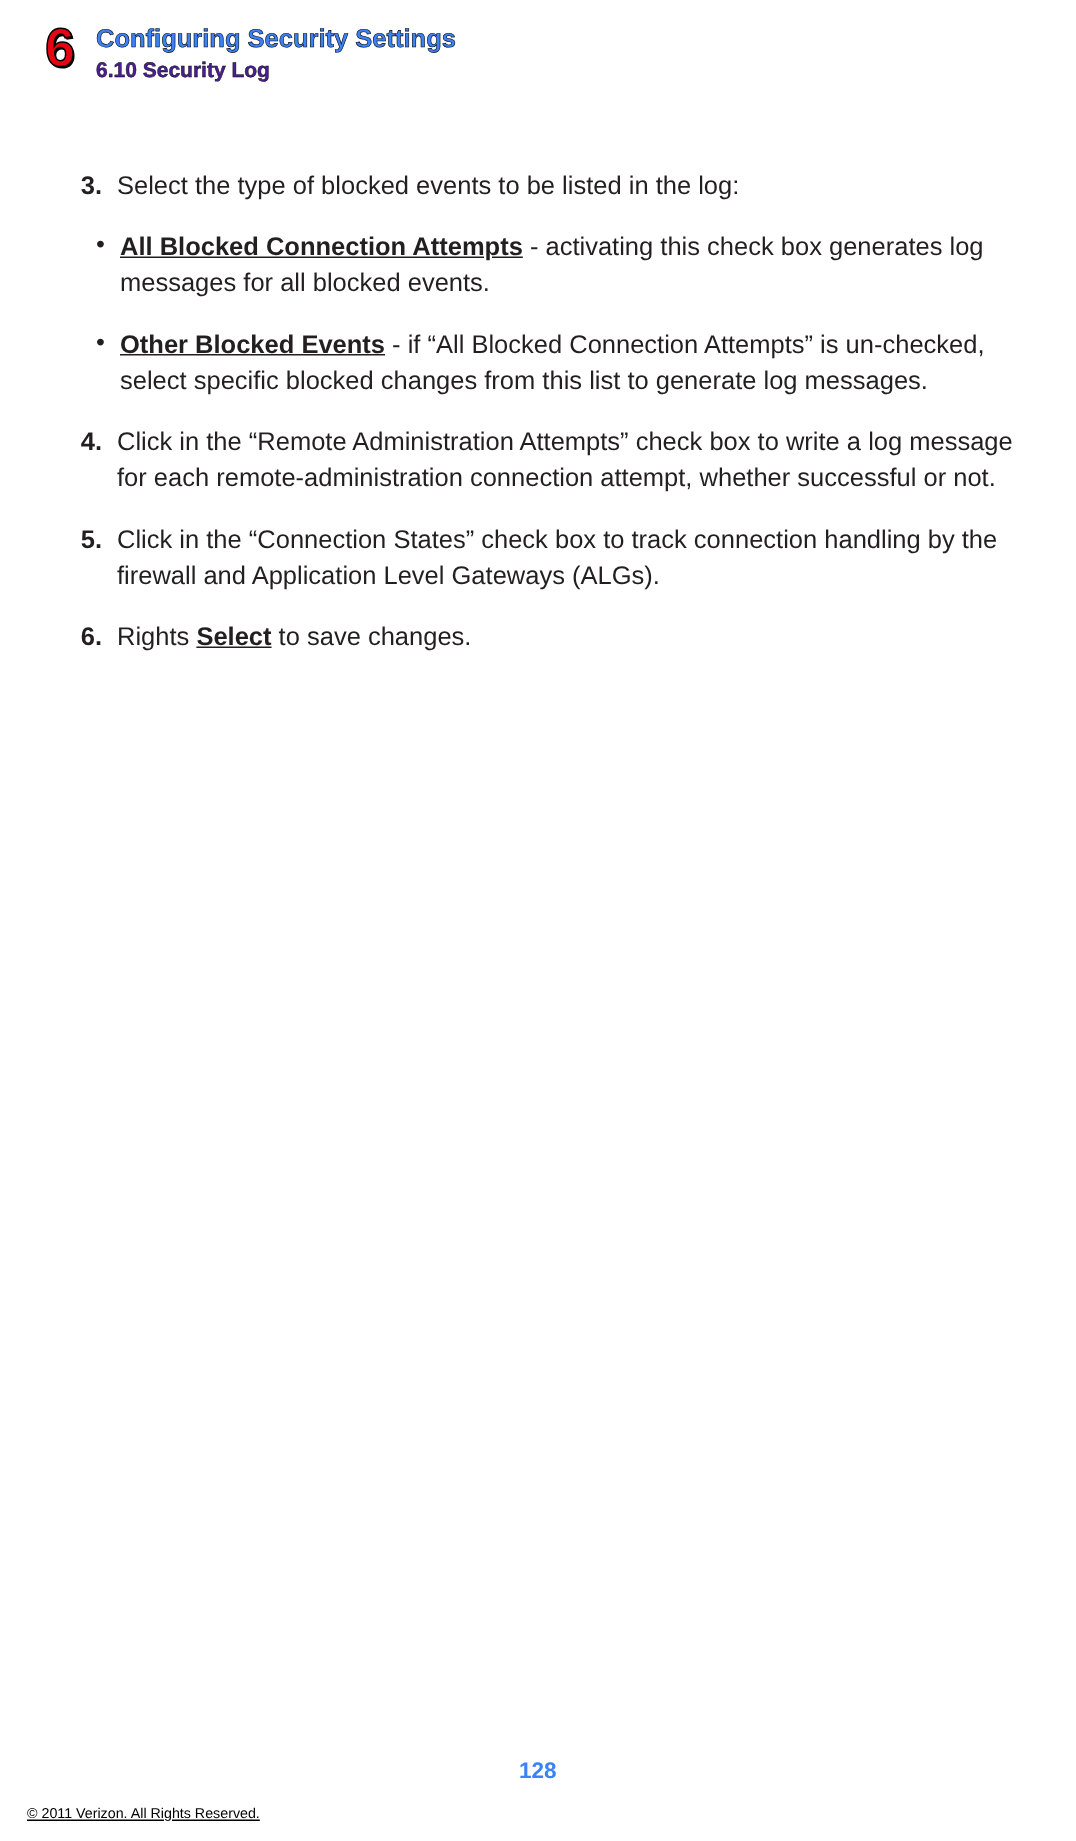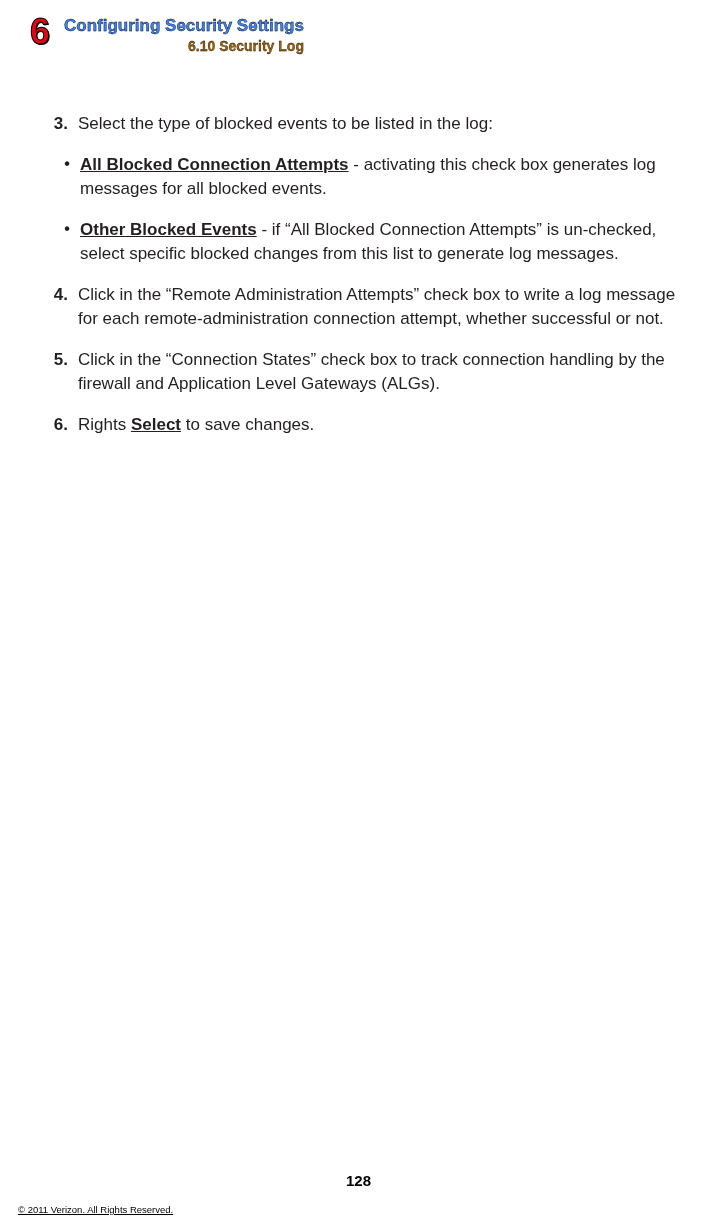--- a/index.html
+++ b/index.html
@@ -31,23 +31,22 @@
       font-family: Arial, sans-serif;
       font-size: 17px;
       font-weight: 900;
       color: #3b82f6;
       -webkit-text-stroke: 0.4px #000;
     }
     .section-title {
       font-family: Arial, sans-serif;
       font-size: 14px;
       font-weight: 900;
-      color: #a16207;
+      color: #4c1d95;
       margin-top: 2px;
-      text-align: right;
       -webkit-text-stroke: 0.3px #000;
     }
     .content {
       padding: 58px 30px 0 50px;
       font-size: 17px;
       line-height: 1.38;
       color: #231f20;
     }
     .step {
       display: flex;
@@ -76,21 +75,21 @@
     .bullet-text { flex: 1; }
     .b { font-weight: 700; text-decoration: underline; }
     .page-num {
       position: absolute;
       bottom: 38px;
       left: 0;
       width: 100%;
       text-align: center;
       font-weight: 700;
       font-size: 15px;
-      color: #000000;
+      color: #3b82f6;
     }
     .copyright {
       position: absolute;
       bottom: 12px;
       left: 18px;
       font-size: 9.5px;
       color: #000;
       text-decoration: underline;
     }
   </style>

